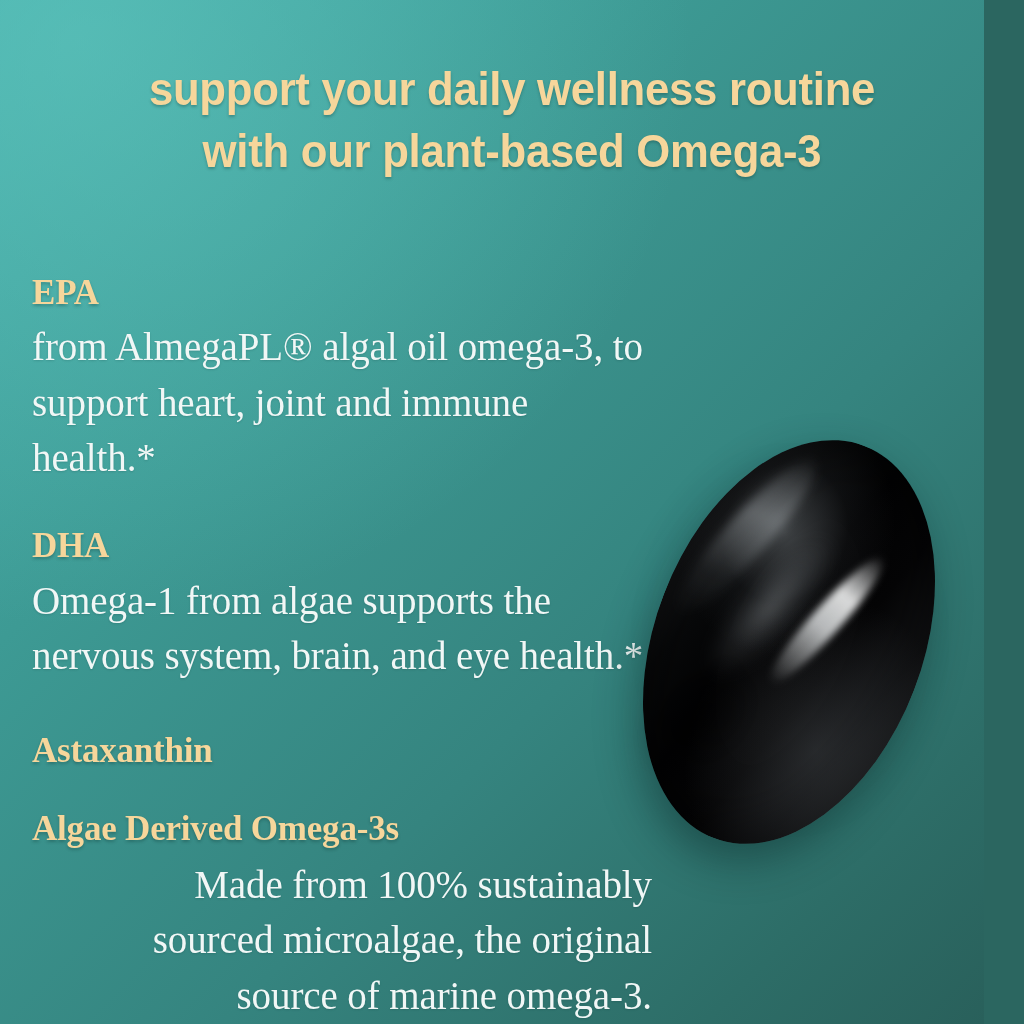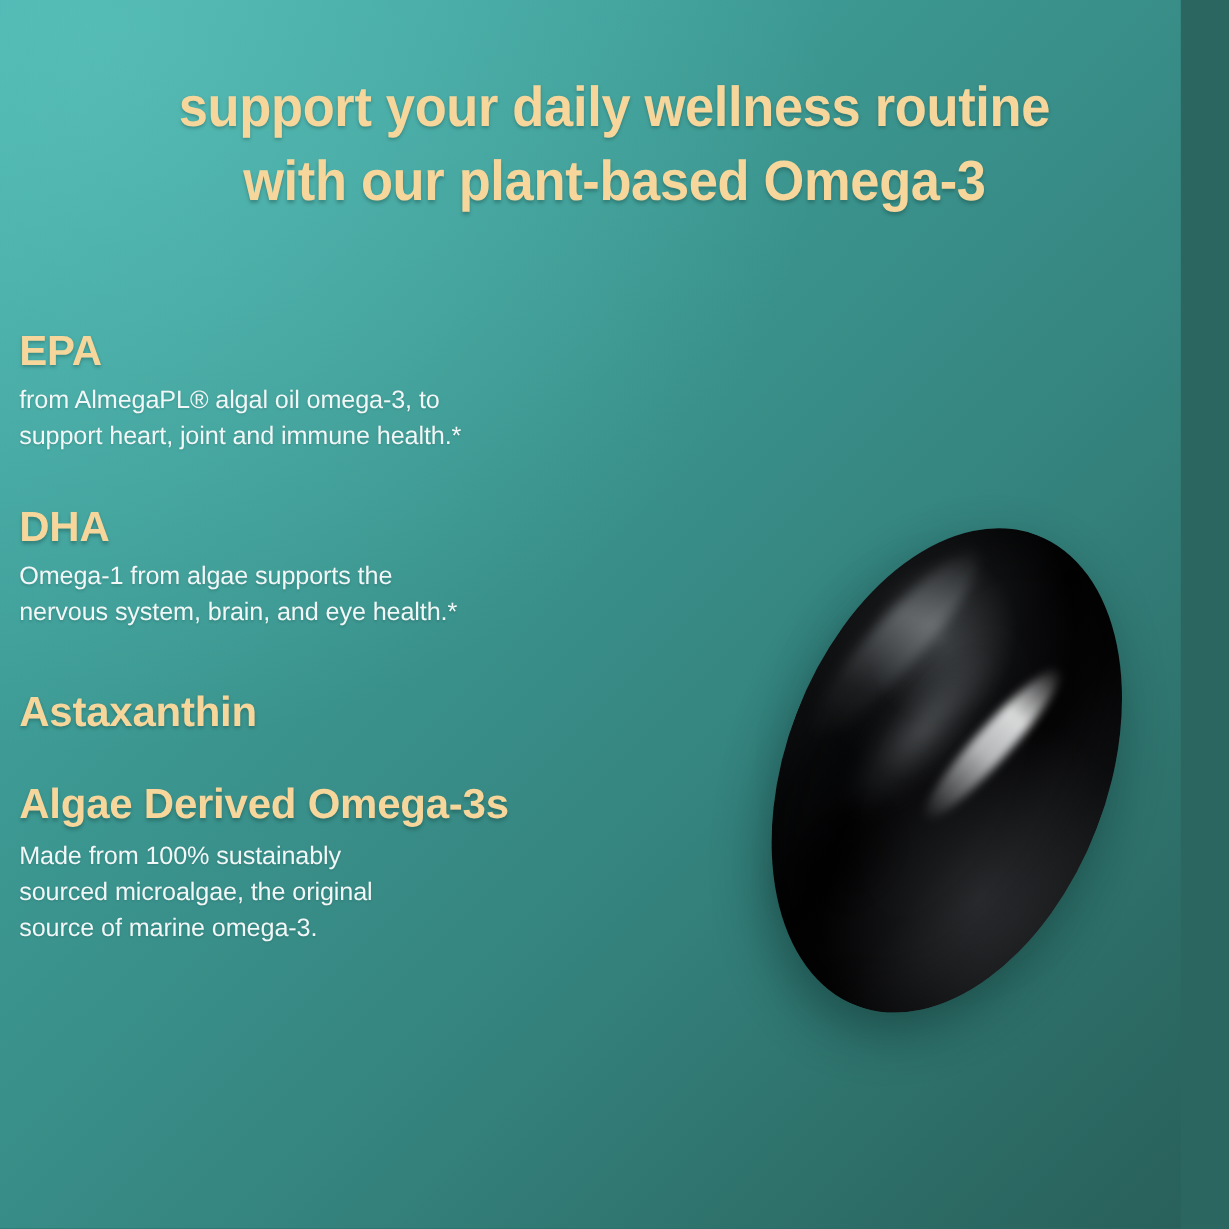--- a/index.html
+++ b/index.html
@@ -35,53 +35,54 @@
     letter-spacing: -0.3px;
     transform: scaleX(0.93);
     transform-origin: 50% 0;
     text-shadow: 0 2px 3px rgba(12,52,50,0.30);
     white-space: pre-line;
   }
 
   
   .blocks {
     position: absolute;
-    left: 16px;
+    left: 32px;
     top: 272px;
     width: 620px;
+    font-family: Liberation Serif, serif;
   }
   .block { margin-bottom: 34px; }
   .block:last-child { margin-bottom: 0; margin-top: 36px; }
 
   .block-title {
     color: #f6d69b;
     font-weight: 700;
     font-size: 35px;
     line-height: 1.18;
     letter-spacing: -0.2px;
     text-shadow: 0 2px 3px rgba(12,52,50,0.32);
     margin: 0 0 6px 0;
   }
   .block-body {
     color: #f1f7f6;
     font-weight: 300;
-    font-size: 21px;
+    font-size: 39px;
     line-height: 1.42;
     letter-spacing: -0.1px;
     margin: 0;
     white-space: pre-line;
     text-shadow: 0 1px 2px rgba(12,52,50,0.18);
   }
 
   
   .block-epa  { margin-bottom: 40px; }
   .block-dha  { margin-bottom: 47px; }
   .block-asta { }
   .block-asta .block-body { margin-top: 10px; }
-  .block-algae .block-body { margin-top: 8px; }
+  .block-algae .block-body { margin-top: 8px; text-align: right; }
 
   
   .capsule-wrap {
     position: absolute;
     left: 655px;
     top: 432px;
     width: 268px;
     height: 420px;
   }
   .capsule {

